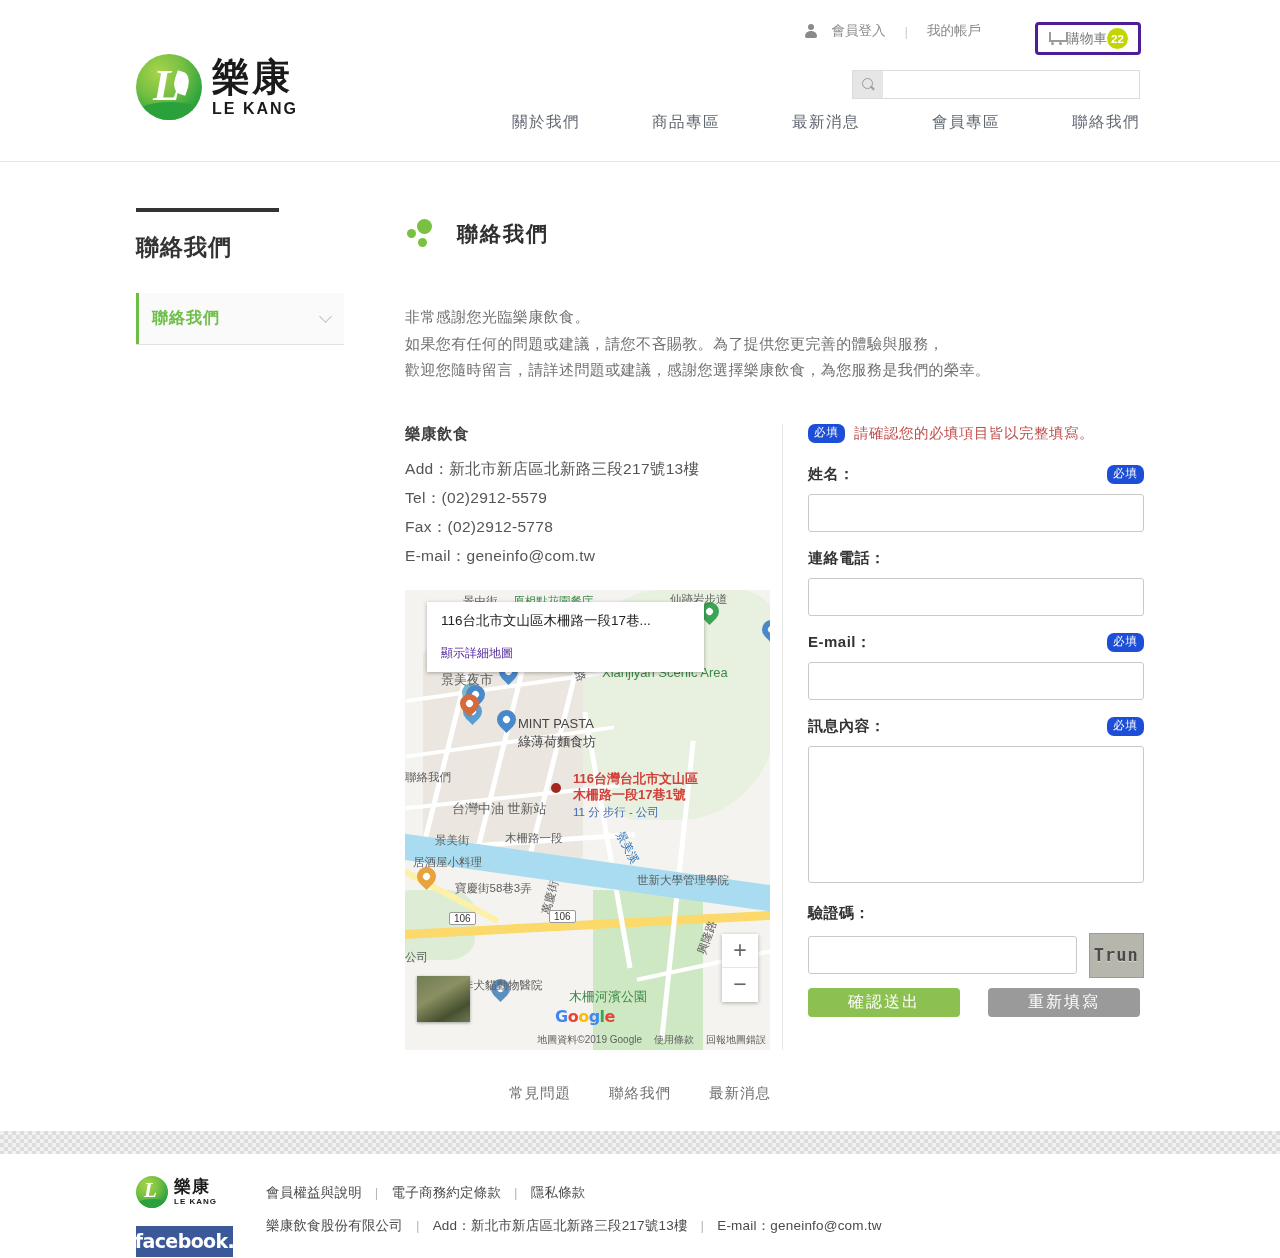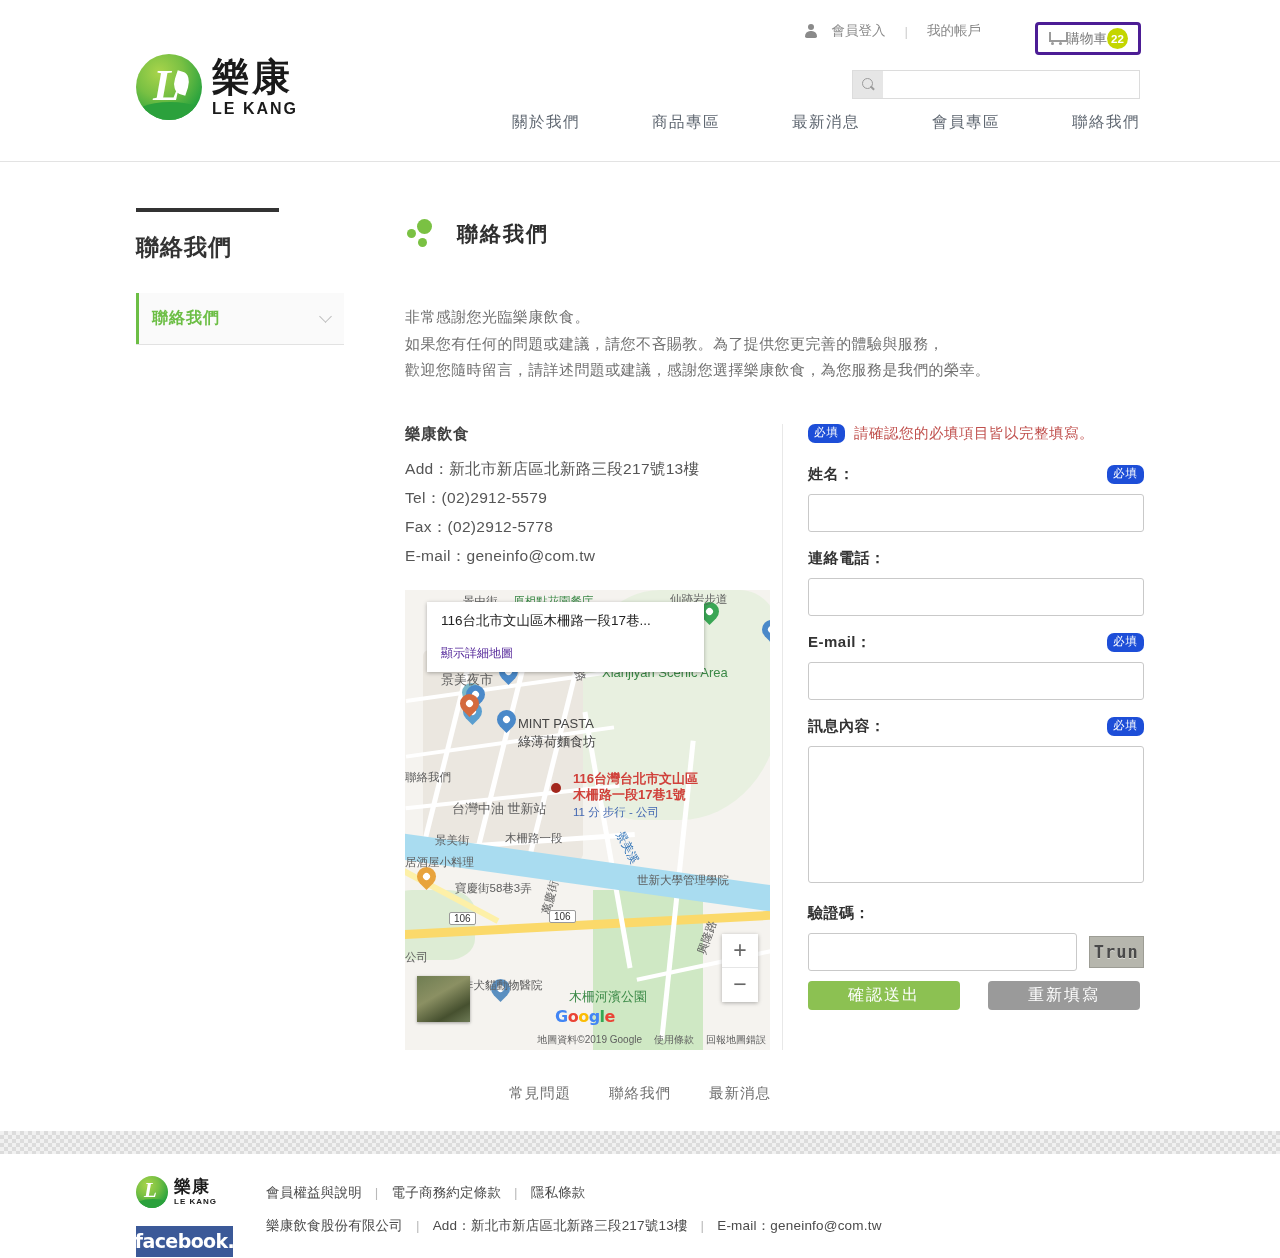--- a/index.html
+++ b/index.html
@@ -308,21 +308,21 @@
     background: #fff; outline: none; padding: 7px 9px; font-size: 14px; resize: none;
     font-family: "Liberation Sans", sans-serif;
   }
   .captcha-row { display: flex; align-items: center; gap: 12px; margin-bottom: 10px; }
   .captcha-input {
     width: 79px; height: 38px; border: 1px solid #c9c9c9; border-radius: 3px;
     background: #fff; outline: none; padding: 0 8px; font-size: 14px;
     font-family: "Liberation Sans", sans-serif;
   }
   .captcha-img {
-    width: 70px; height: 32px; background: #b6b6ad;
+    width: 70px; height: 45px; background: #b6b6ad;
     border: 1px solid #9d9d95;
     display: flex; align-items: center; justify-content: center;
     font-family: "DejaVu Sans Mono", monospace; font-size: 17px; color: #4a4a4a;
     letter-spacing: 1px; font-weight: 600;
     text-shadow: 0 1px 0 rgba(255,255,255,.5);
     text-align: center;
   }
   .recap-row { display: flex; align-items: center; gap: 10px; margin-bottom: 26px; }
   .recap-btn {
     background: #9e9e9e; color: #fff; border: none; border-radius: 3px;
@@ -529,21 +529,21 @@
             <div class="mlabel" style="left:265px;top:2px;">仙跡岩步道</div>
             <div class="mlabel grn big" style="left:197px;top:75px;">Xianjiyan Scenic Area</div>
             <div class="mlabel big" style="left:36px;top:81px;">景美夜市</div>
             <div class="mlabel" style="left:146px;top:62px;transform:rotate(70deg);">羅斯福路</div>
             <div class="mlabel big" style="left:113px;top:126px;color:#444;">MINT PASTA</div>
             <div class="mlabel big" style="left:113px;top:143px;color:#444;">綠薄荷麵食坊</div>
             <div class="mlabel" style="left:0;top:180px;">聯絡我們</div>
             <div class="mlabel big" style="left:47px;top:210px;">台灣中油 世新站</div>
             <div class="mlabel" style="left:30px;top:243px;">景美街</div>
             <div class="mlabel" style="left:100px;top:241px;">木柵路一段</div>
-            <div class="mlabel" style="left:0;top:265px;">居酒屋小料理</div>
+            <div class="mlabel" style="left:8px;top:265px;">居酒屋小料理</div>
             <div class="mlabel" style="left:232px;top:283px;">世新大學管理學院</div>
             <div class="mlabel" style="left:50px;top:291px;">寶慶街58巷3弄</div>
             <div class="mlabel blu" style="left:205px;top:250px;transform:rotate(62deg);">景美溪</div>
             <div class="mlabel" style="left:0;top:360px;">公司</div>
             <div class="mlabel" style="left:57px;top:388px;">非犬貓動物醫院</div>
             <div class="mlabel grn big" style="left:164px;top:398px;">木柵河濱公園</div>
             <div class="mlabel" style="left:285px;top:340px;transform:rotate(-70deg);">興隆路</div>
             <div class="mlabel" style="left:128px;top:300px;transform:rotate(-75deg);">萬慶街</div>
             <div style="position:absolute;left:44px;top:322px;border:1px solid #9a9a9a;background:#fff;font-size:10px;padding:0 4px;border-radius:2px;color:#333;">106</div>
             <div style="position:absolute;left:144px;top:320px;border:1px solid #9a9a9a;background:#fff;font-size:10px;padding:0 4px;border-radius:2px;color:#333;">106</div>

